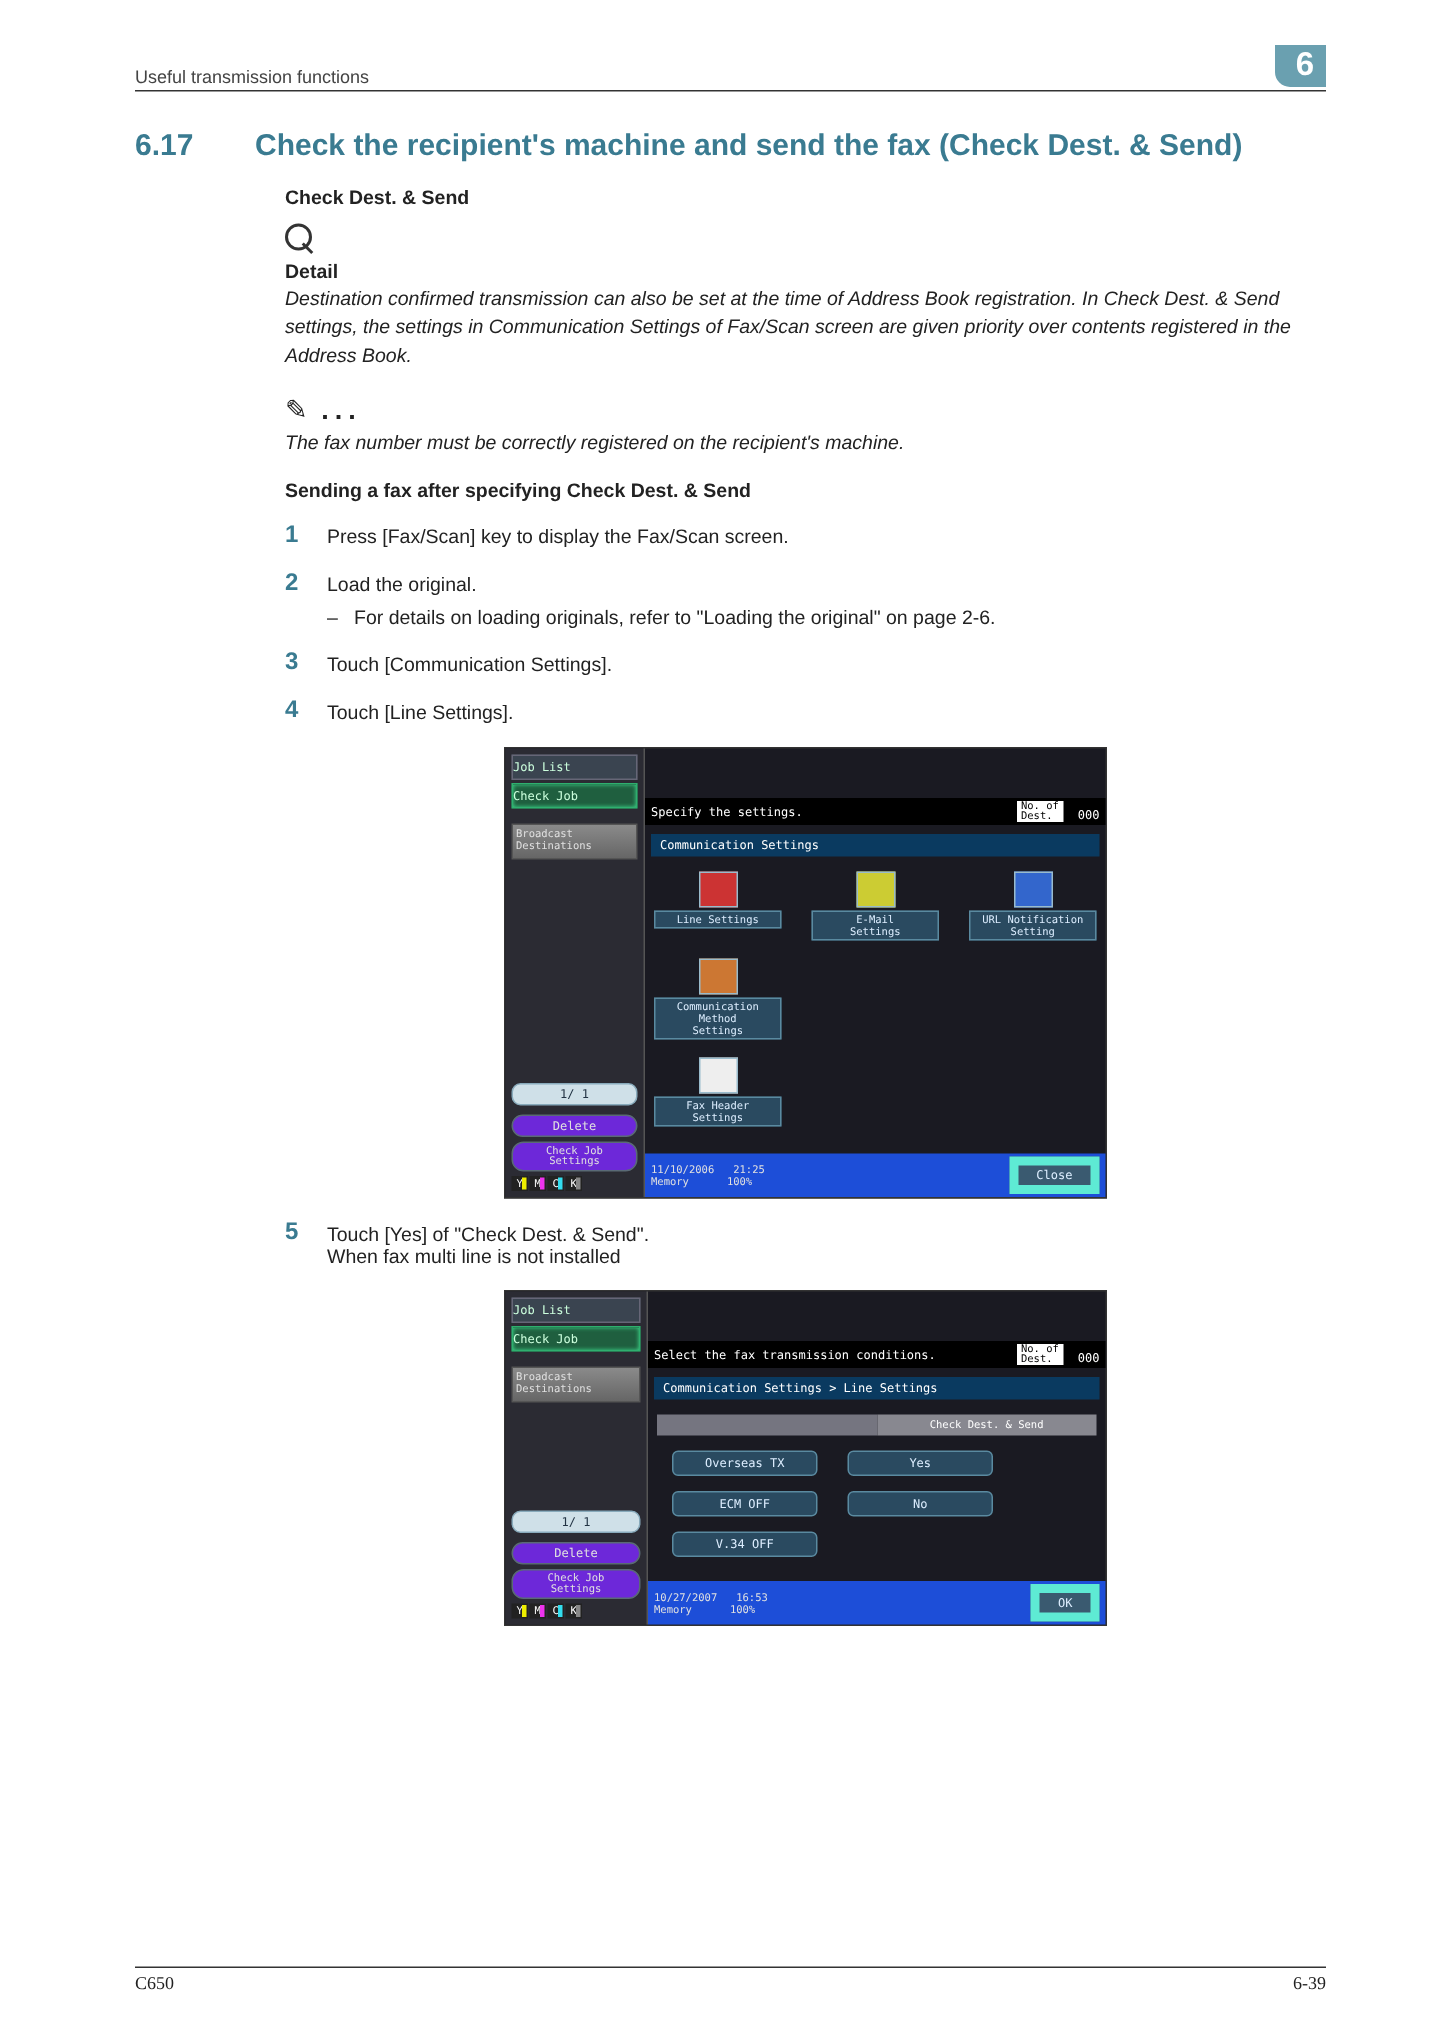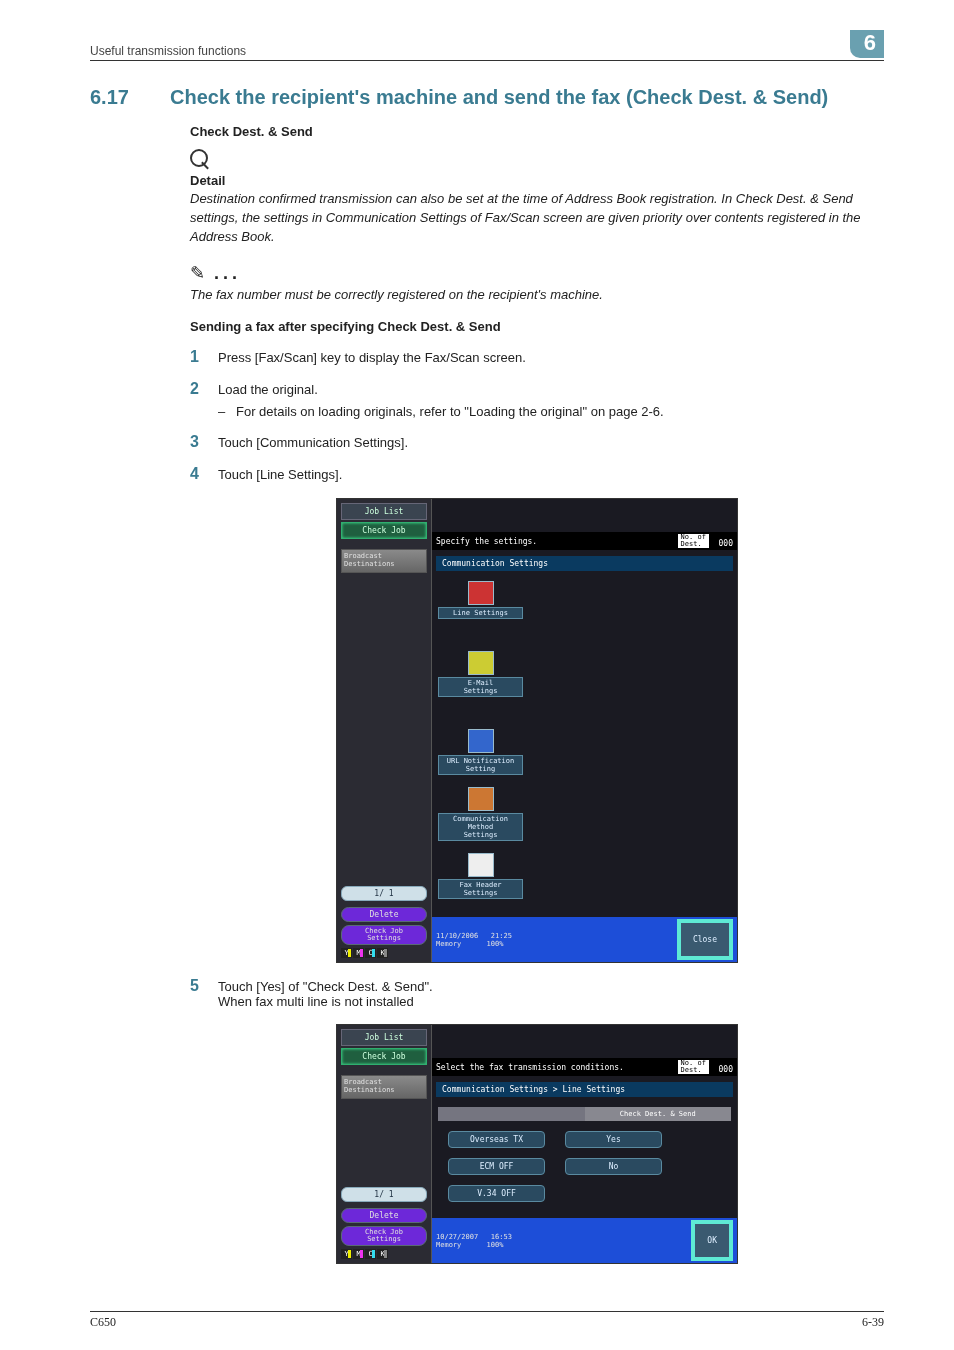--- a/index.html
+++ b/index.html
@@ -131,21 +131,20 @@
     padding: 4px;
     box-sizing: border-box;
   }
   .ds-right {
     flex: 1;
     display: flex;
     flex-direction: column;
     margin-top: 33px;
   }
   .ds-tab {
-    text-align: center;
     padding: 3px 0;
     margin-bottom: 2px;
     background: #3a4450;
     border: 1px solid #667;
     color: #cfd;
     font-size: 8px;
   }
   .ds-tab.active {
     background: #1f5f3f;
     border: 1px solid #2faf6f;
@@ -200,23 +199,22 @@
     padding: 3px 6px;
     margin: 6px 4px 4px 4px;
     font-size: 8px;
   }
   .ds-body {
     flex: 1;
     padding: 6px;
   }
   .ds-row {
     display: flex;
-    gap: 32px;
+    gap: 20px;
     margin-bottom: 12px;
-    flex-direction: column;
   }
   .ds-icon-btn {
     width: 85px;
     text-align: center;
   }
   .ds-icon-box {
     width: 24px; height: 22px;
     margin: 0 auto 2px auto;
     background: #4a6a8a;
     border: 1px solid #9bc;
@@ -232,22 +230,22 @@
   .ds-footer {
     display: flex;
     justify-content: space-between;
     align-items: center;
     padding: 2px 4px;
     background: #1d4ed8;
     font-size: 7px;
   }
   .ds-close, .ds-ok {
     background: #3a5a70;
-    border: 4px solid #5eead4;
-    padding: 12px 12px;
+    border: 6px solid #5eead4;
+    padding: 2px 12px;
     color: #def;
     font-size: 8px;
   }
   .ds-ymck {
     display: flex;
     gap: 1px;
   }
   .ymck-cell {
     width: 11px; height: 10px;
     background: #222;

